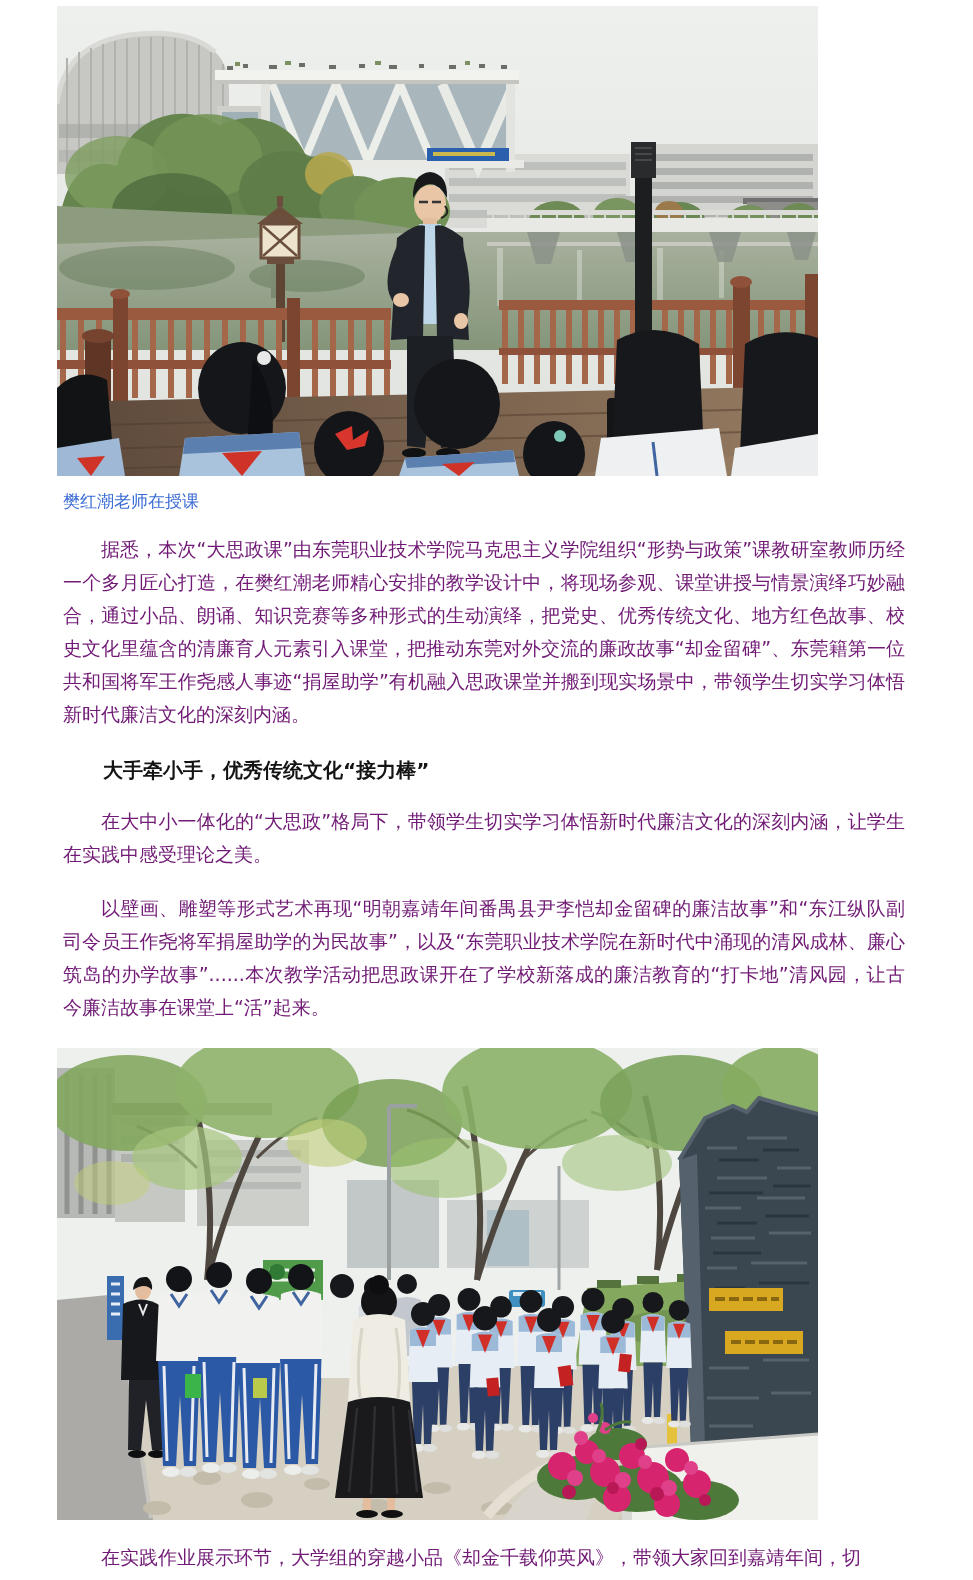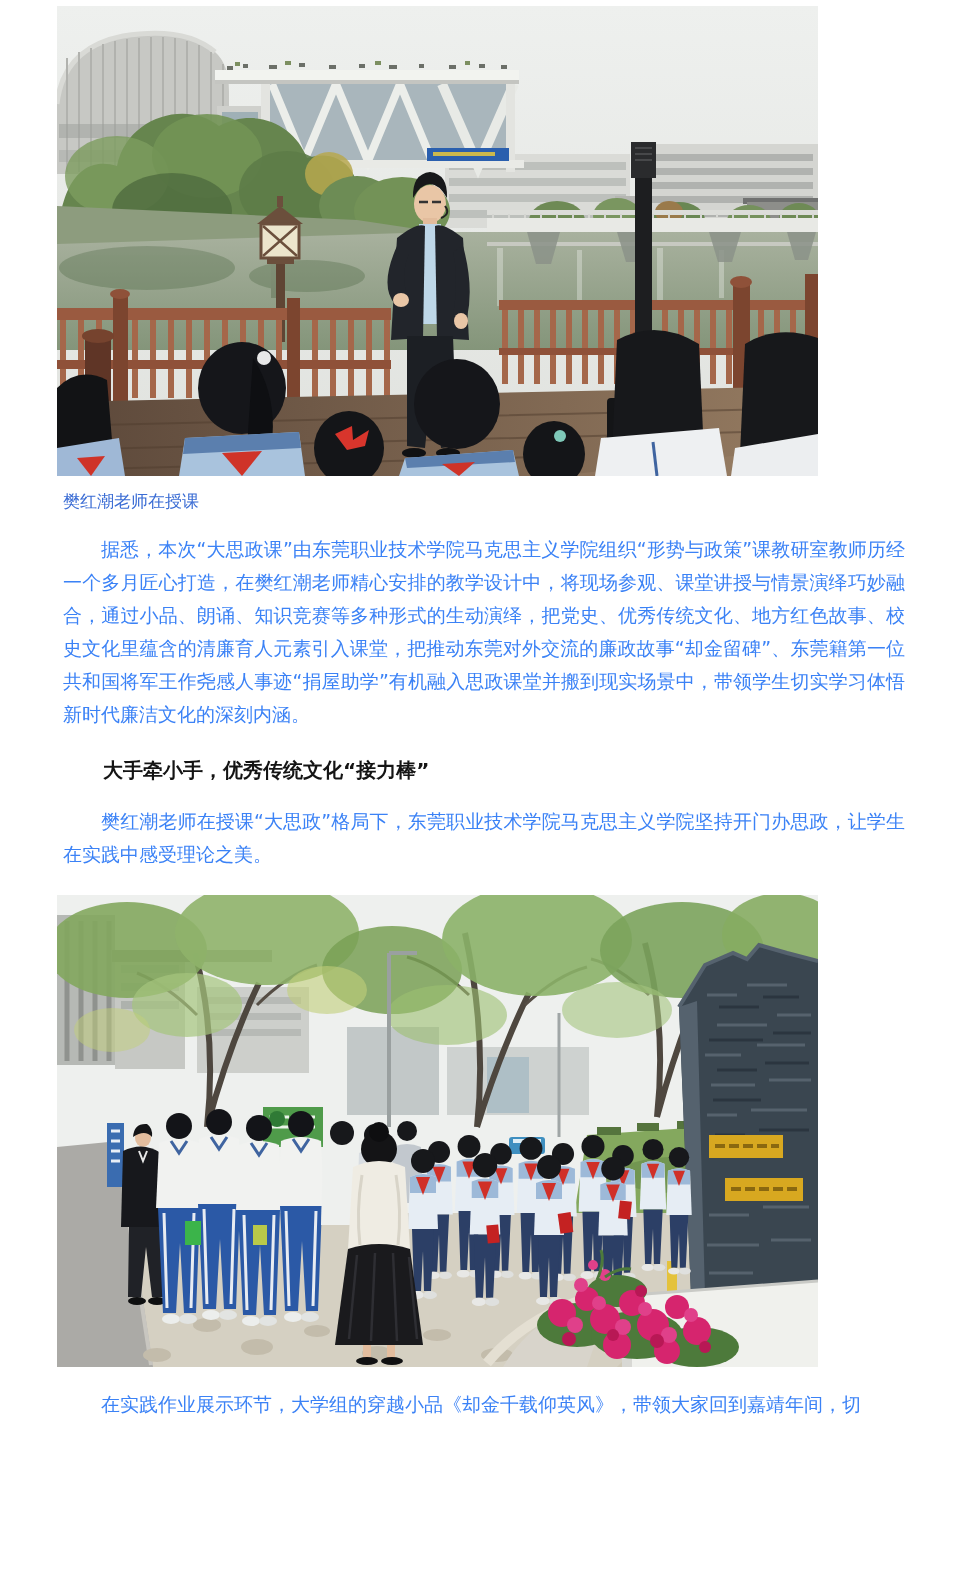--- a/index.html
+++ b/index.html
@@ -9,21 +9,21 @@
     font-family:"DejaVu Sans","Liberation Sans",sans-serif;
   }
   figure{margin:0;padding:0;line-height:0;}
   .photo-1{margin:6px 0 0 57px;}
   .photo-2{margin:24px 0 0 57px;}
   .caption{
     text-align:left;color:#3A6CD4;font-size:17px;line-height:22px;
     margin:14px 68px 0 63px;
   }
   .para{
-    font-size:19px;line-height:33px;color:#3b82f6;
+    font-size:19px;line-height:33px;color:#701a75;
     text-align:justify;text-indent:2em;
     margin:21px 68px 21px 63px;
   }
   .heading{
     font-size:20px;line-height:28px;color:#141414;font-weight:bold;
     text-indent:2em;margin:25px 68px 10px 63px;
   }
 </style>
 </head>
 <body>
@@ -218,22 +218,23 @@
       </g>
     </svg>
   </figure>
 
   <div class="caption">樊红潮老师在授课</div>
 
   <p class="para">据悉，本次“大思政课”由东莞职业技术学院马克思主义学院组织“形势与政策”课教研室教师历经一个多月匠心打造，在樊红潮老师精心安排的教学设计中，将现场参观、课堂讲授与情景演绎巧妙融合，通过小品、朗诵、知识竞赛等多种形式的生动演绎，把党史、优秀传统文化、地方红色故事、校史文化里蕴含的清廉育人元素引入课堂，把推动东莞对外交流的廉政故事“却金留碑”、东莞籍第一位共和国将军王作尧感人事迹“捐屋助学”有机融入思政课堂并搬到现实场景中，带领学生切实学习体悟新时代廉洁文化的深刻内涵。</p>
 
   <h2 class="heading">大手牵小手，优秀传统文化“接力棒”</h2>
 
-  <p class="para">樊红潮老师在授课“大思政”格局下，东莞职业技术学院马克思主义学院坚持开门办思政，让学生在实践中感受理论之美。</p>
-
+  <p class="para">在大中小一体化的“大思政”格局下，带领学生切实学习体悟新时代廉洁文化的深刻内涵，让学生在实践中感受理论之美。</p>
+
+  <p class="para">以壁画、雕塑等形式艺术再现“明朝嘉靖年间番禺县尹李恺却金留碑的廉洁故事”和“东江纵队副司令员王作尧将军捐屋助学的为民故事”，以及“东莞职业技术学院在新时代中涌现的清风成林、廉心筑岛的办学故事”......本次教学活动把思政课开在了学校新落成的廉洁教育的“打卡地”清风园，让古今廉洁故事在课堂上“活”起来。</p>
 
   <figure class="photo-2">
     <svg width="761" height="472" viewBox="0 0 761 472" xmlns="http://www.w3.org/2000/svg">
       <defs>
         <g id="pupil">
           <circle cx="0" cy="12" r="12" fill="#17181b"></circle>
           <path d="M-13,28 Q0,22 13,28 L15,80 L-15,80 Z" fill="#e6edf4"></path>
           <path d="M-13,28 Q0,22 13,28 L13,44 L-13,44 Z" fill="#9db9d8"></path>
           <path d="M-7,28 L0,46 L7,28 Z" fill="#d03028"></path>
           <path d="M-11,80 h22 l-3,62 h-7 l-1,-40 l-2,40 h-7 Z" fill="#2c3f66"></path>

